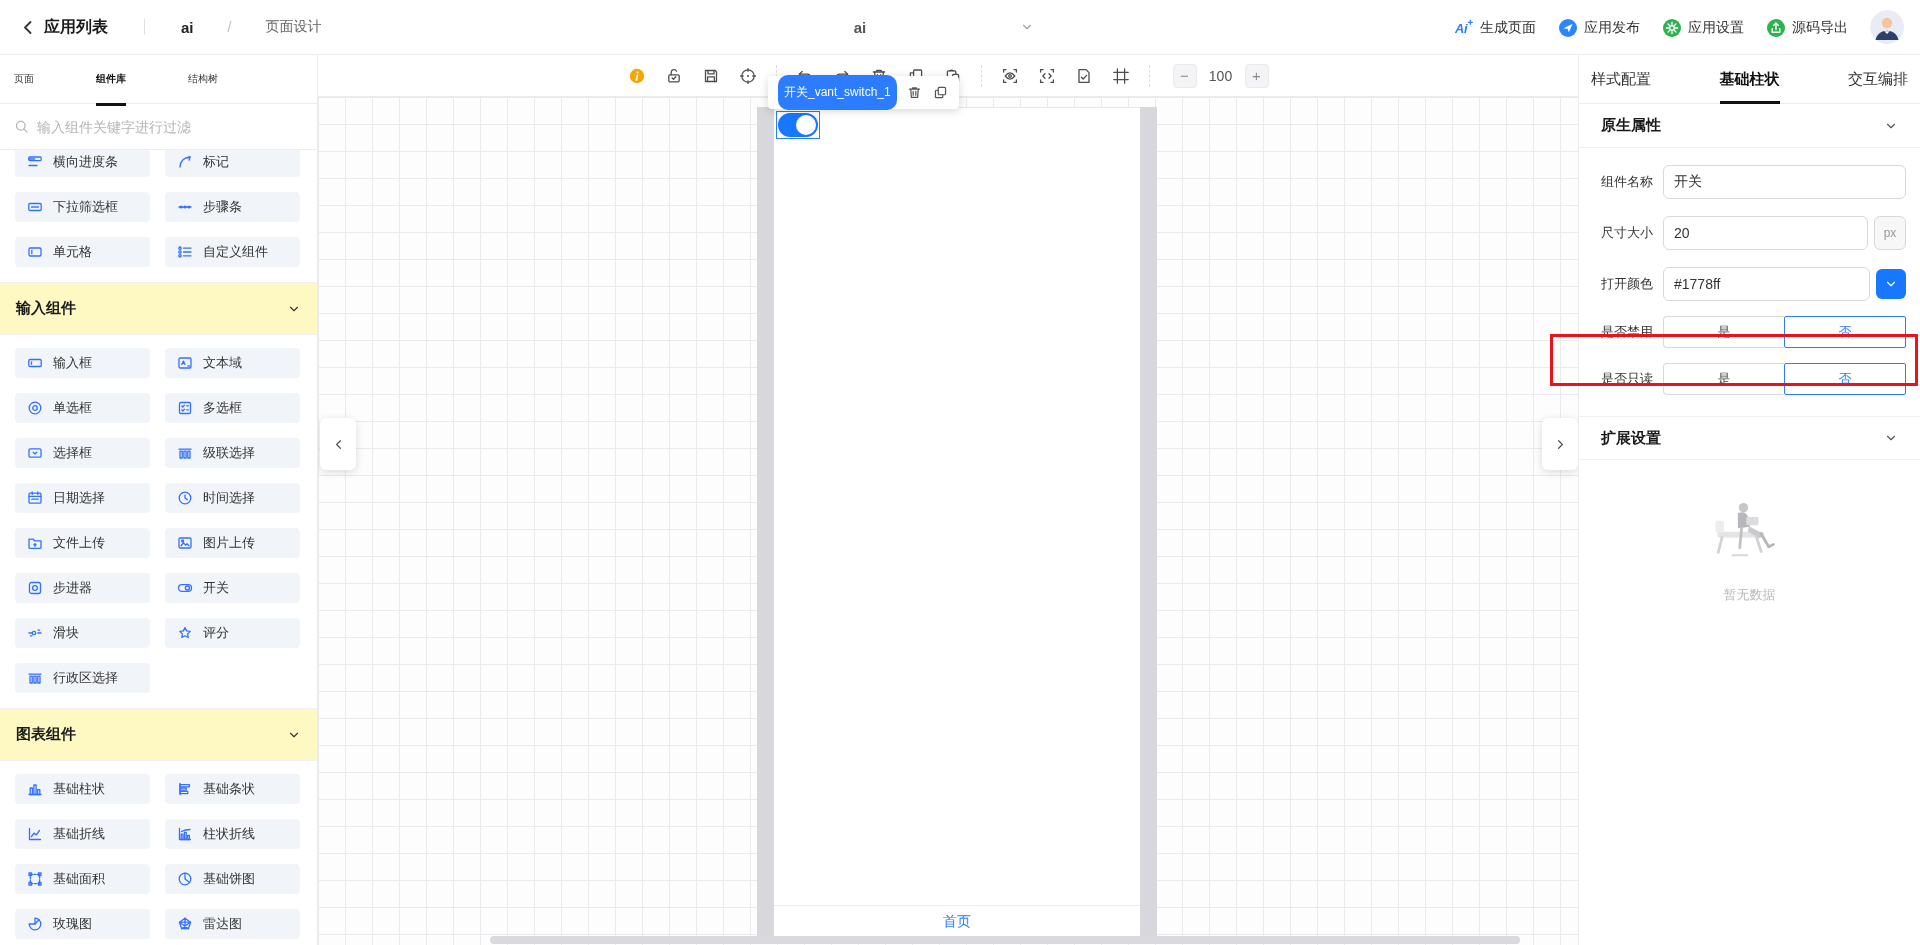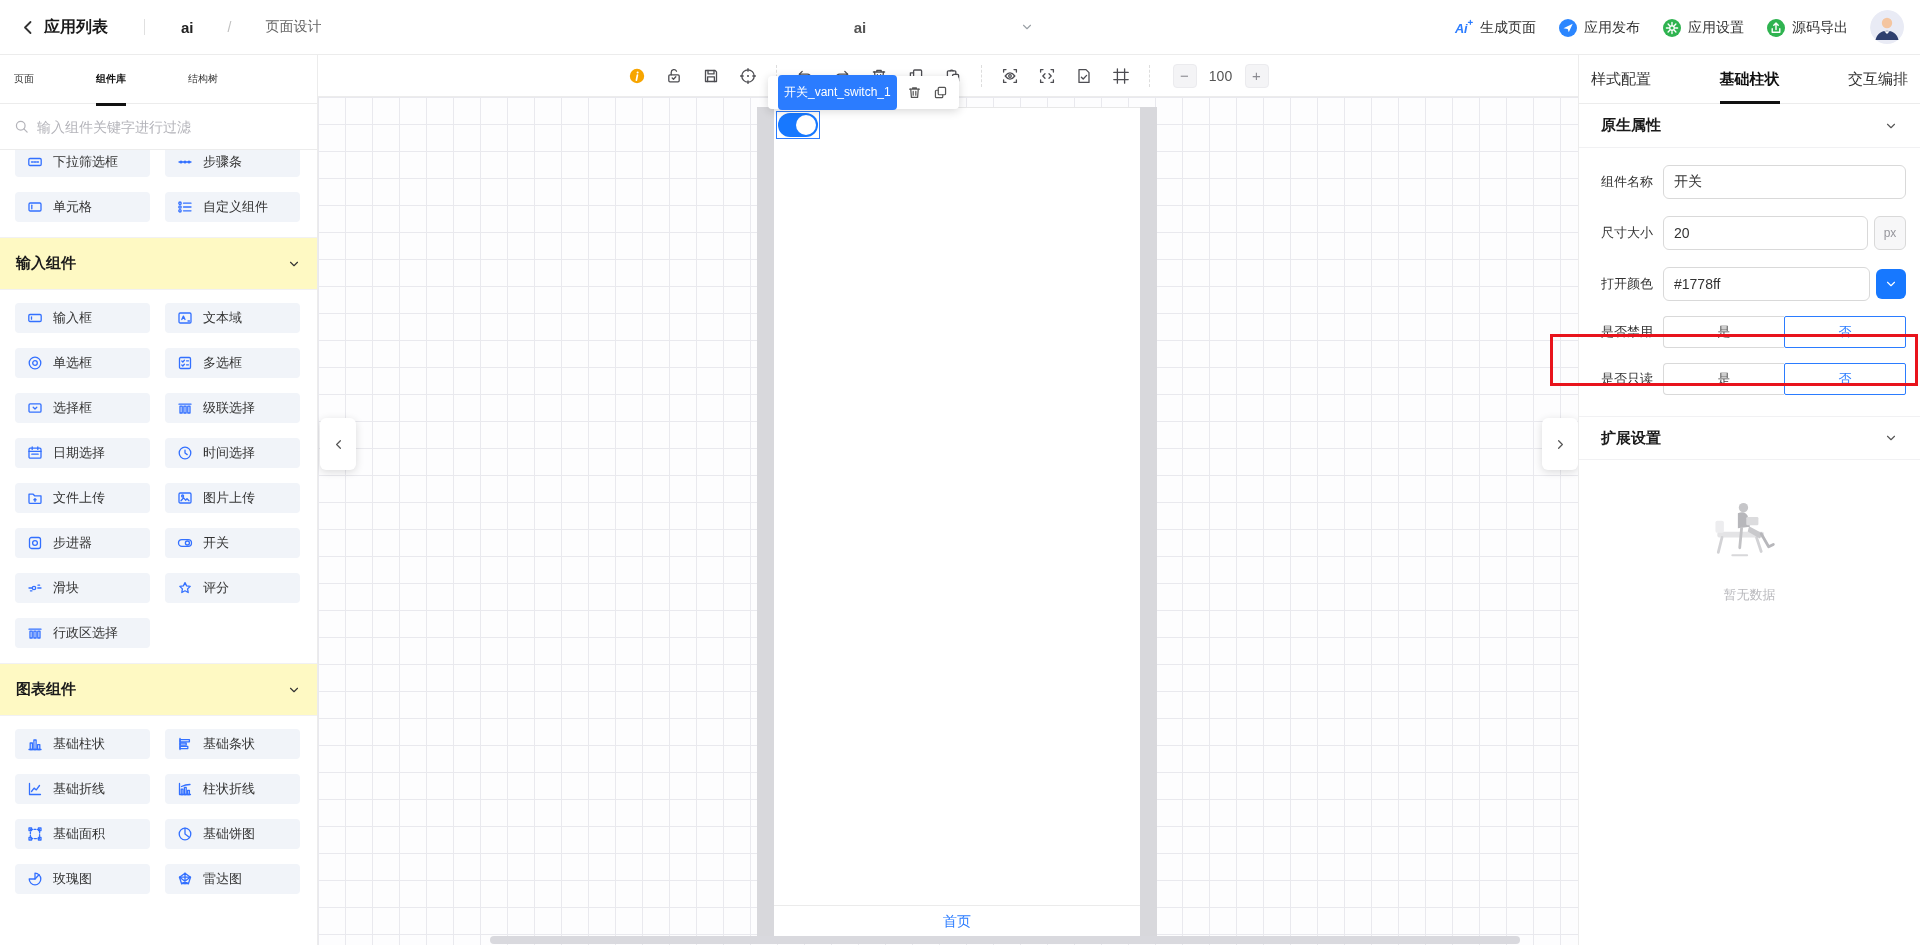--- a/index.html
+++ b/index.html
@@ -73,21 +73,21 @@
                    display:flex; align-items:center; justify-content:center; background:#fff; }
   .screen-footer .tab { color:#2b7cff; font-size:14px; cursor:pointer; }
   .switch-sel { position:absolute; left:2px; top:3px; width:44px; height:28px;
                 border:1px solid #2b7cff; display:flex; align-items:center; justify-content:center; cursor:pointer; }
   .vant-switch { width:40px; height:24px; background:#1778ff; border-radius:12px; position:relative; }
   .vant-switch .knob { position:absolute; right:2px; top:2px; width:20px; height:20px; background:#fff;
                        border-radius:50%; }
   .sel-tooltip { position:absolute; left:450px; top:21px; height:33px; background:#fff; border-radius:4px;
                  box-shadow:0 2px 10px rgba(0,0,0,.16); display:flex; align-items:center; gap:10px;
                  padding:0 10px; z-index:15; }
-  .sel-chip { background:#2b7cff; color:#fff; font-size:12px; padding:9px 6px; border-radius:4px;
+  .sel-chip { background:#2b7cff; color:#fff; font-size:12px; padding:9px 6px; border-radius:10px;
               white-space:nowrap; }
   .tt-icon { width:16px; height:16px; color:#555; cursor:pointer; display:flex; }
   .collapse-handle { position:absolute; width:36px; height:52px; background:#fff; border-radius:6px;
                      box-shadow:0 2px 8px rgba(0,0,0,.14); display:flex; align-items:center;
                      justify-content:center; color:#555; cursor:pointer; z-index:14; }
   .collapse-left { left:2px; top:363px; }
   .collapse-right { left:1224px; top:363px; }
   .h-scrollbar { position:absolute; left:172px; bottom:1px; width:1030px; height:8px; background:#d9d9de;
                  border-radius:4px; z-index:13; cursor:pointer; }
 
@@ -231,20 +231,41 @@
           </span>
         </span>
       <input type="text" placeholder="输入组件关键字进行过滤" style="">
     </div>
     <div class="comp-list">
       <div class="comp-inner" id="component-list-inner">
           <div class="chip-row">
             <div class="chip">
               <span class="c-icon" style="display: flex;">
                 <svg viewBox="0 0 16 16" width="16" height="16" fill="none" stroke="currentColor" stroke-width="1.3" stroke-linecap="round" stroke-linejoin="round">
+                  <rect x="1.8" y="3" width="12.4" height="3.6" rx="1"></rect>
+                  <path d="M1.8 5h6"></path>
+                  <path d="M2 11.5h8"></path>
+                </svg>
+              </span>
+              <span class="c-label">横向进度条</span>
+            </div>
+            <div class="chip">
+              <span class="c-icon" style="display: flex;">
+                <svg viewBox="0 0 16 16" width="16" height="16" fill="none" stroke="currentColor" stroke-width="1.3" stroke-linecap="round" stroke-linejoin="round">
+                  <path d="M13 3c-6 .4-10 4.4-10 10"></path>
+                  <path d="M13 3l-3.2.9M13 3l-.9 3.2"></path>
+                </svg>
+              </span>
+              <span class="c-label">标记</span>
+            </div>
+          </div>
+          <div class="chip-row">
+            <div class="chip">
+              <span class="c-icon" style="display: flex;">
+                <svg viewBox="0 0 16 16" width="16" height="16" fill="none" stroke="currentColor" stroke-width="1.3" stroke-linecap="round" stroke-linejoin="round">
                   <rect x="1.8" y="4.5" width="12.4" height="7" rx="1.2"></rect>
                   <path d="M4.5 8h1.6M7.2 8h1.6M9.9 8h1.6"></path>
                 </svg>
               </span>
               <span class="c-label">下拉筛选框</span>
             </div>
             <div class="chip">
               <span class="c-icon" style="display: flex;">
                 <svg viewBox="0 0 16 16" width="16" height="16" fill="none" stroke="currentColor" stroke-width="1.3" stroke-linecap="round" stroke-linejoin="round">
                   <path d="M2 8h12"></path>

